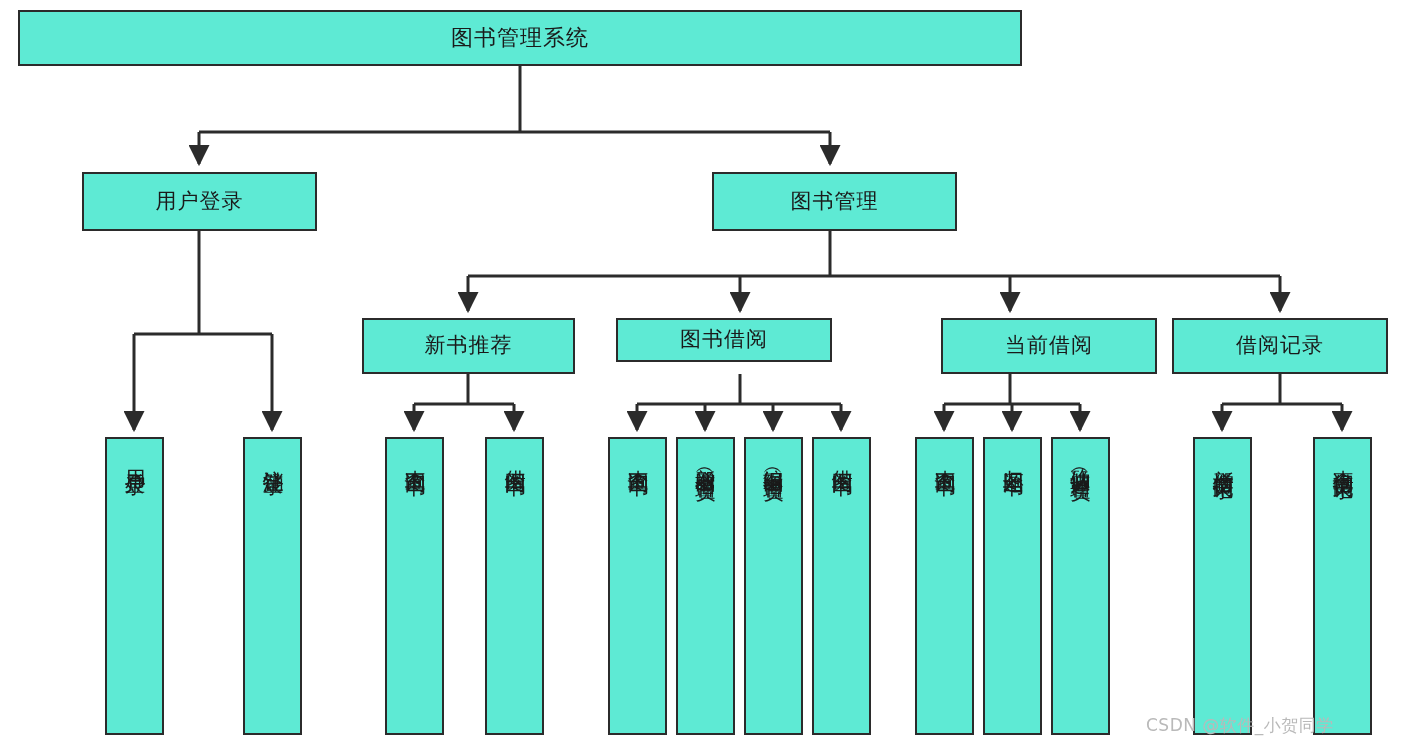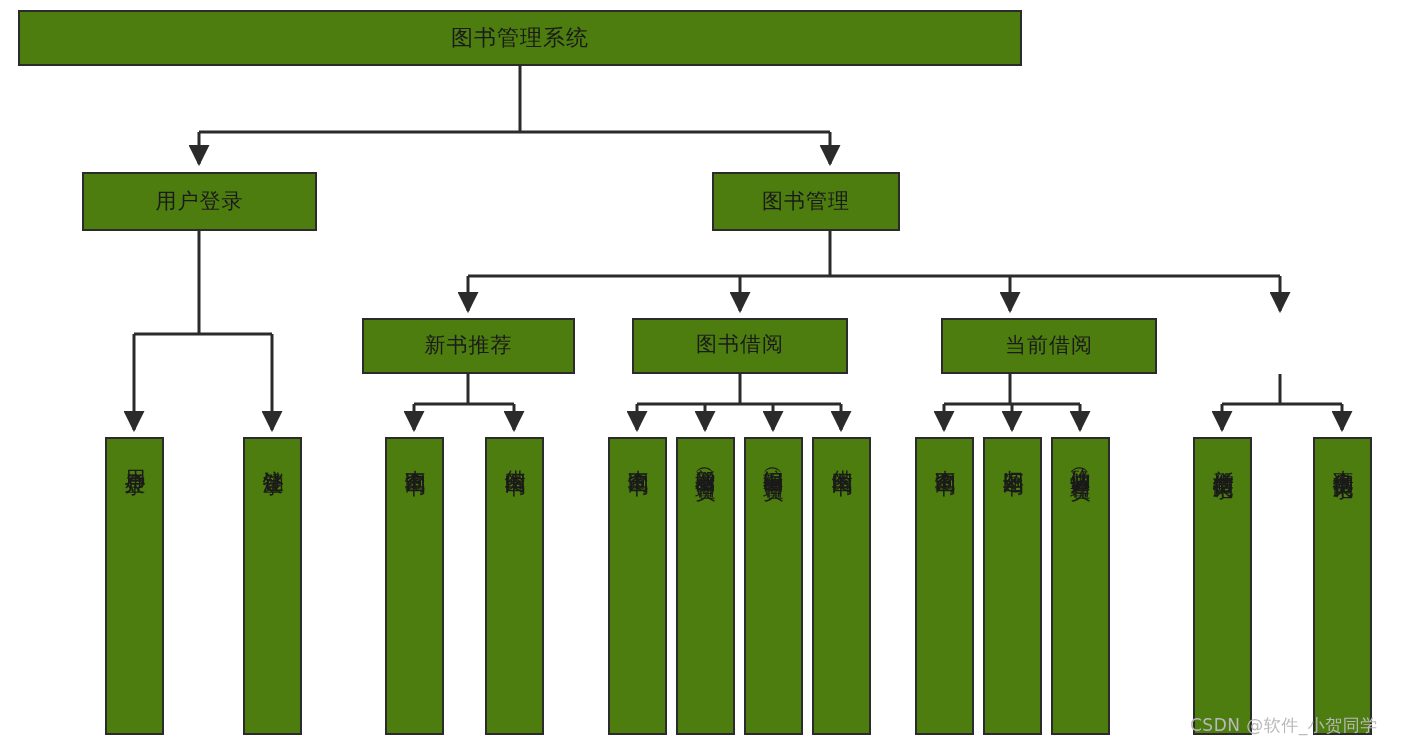--- a/index.html
+++ b/index.html
@@ -21,21 +21,21 @@
     position: absolute;
     left: 0;
     top: 0;
     width: 1405px;
     height: 747px;
     pointer-events: none;
   }
   .node {
     position: absolute;
     box-sizing: border-box;
-    background: #4d7c0f;
+    background: #5eead4;
     border: 2px solid #2b2b2b;
     display: flex;
     align-items: center;
     justify-content: center;
     color: #1a1a1a;
   }
   .node.horiz {
     font-size: 21px;
     letter-spacing: 1px;
     line-height: 1.1;
@@ -55,21 +55,21 @@
     line-height: 1.12;
     letter-spacing: 2px;
     white-space: nowrap;
     color: #1a1a1a;
   }
   .leaf-tall .vlabel {
     font-size: 20px;
   }
   #watermark {
     position: absolute;
-    left: 1190px;
+    left: 1146px;
     top: 714px;
     font-size: 17px;
     color: #b9b9b9;
     white-space: nowrap;
     letter-spacing: 0.5px;
   }
 </style>
 </head>
 <body>
 
@@ -125,33 +125,36 @@
     </g>
   </svg>
 
   <div class="node horiz root" style="left:18px; top:10px; width:1004px; height:56px;">
     <span>图书管理系统</span>
   </div>
 
   <div class="node horiz" style="left:82px; top:172px; width:235px; height:59px;">
     <span>用户登录</span>
   </div>
-  <div class="node horiz" style="left:712px; top:172px; width:188px; height:59px;">
+  <div class="node horiz" style="left:712px; top:172px; width:245px; height:59px;">
     <span>图书管理</span>
   </div>
 
   <div class="node horiz" style="left:362px; top:318px; width:213px; height:56px;align-items:center;">
     <span>新书推荐</span>
   </div>
-  <div class="node horiz" style="left:632px; top:318px; width:216px; height:56px;font-family:Liberation Mono, monospace;">
+  <div class="node horiz" style="left:616px; top:318px; width:216px; height:44px;">
     <span>图书借阅</span>
   </div>
   <div class="node horiz" style="left:902px; top:318px; width:216px; height:56px;margin-left:39px;">
     <span>当前借阅</span>
   </div>
+  <div class="node horiz" style="left:1172px; top:318px; width:216px; height:56px;">
+    <span>借阅记录</span>
+  </div>
 
   <div class="node leaf" style="left:105px; top:437px; width:59px; height:298px;">
     <span class="vlabel">用户登录</span>
   </div>
   <div class="node leaf" style="left:243px; top:437px; width:59px; height:298px;">
     <span class="vlabel">注销登录</span>
   </div>
 
   <div class="node leaf" style="left:385px; top:437px; width:59px; height:298px;">
     <span class="vlabel">查询图书</span>

